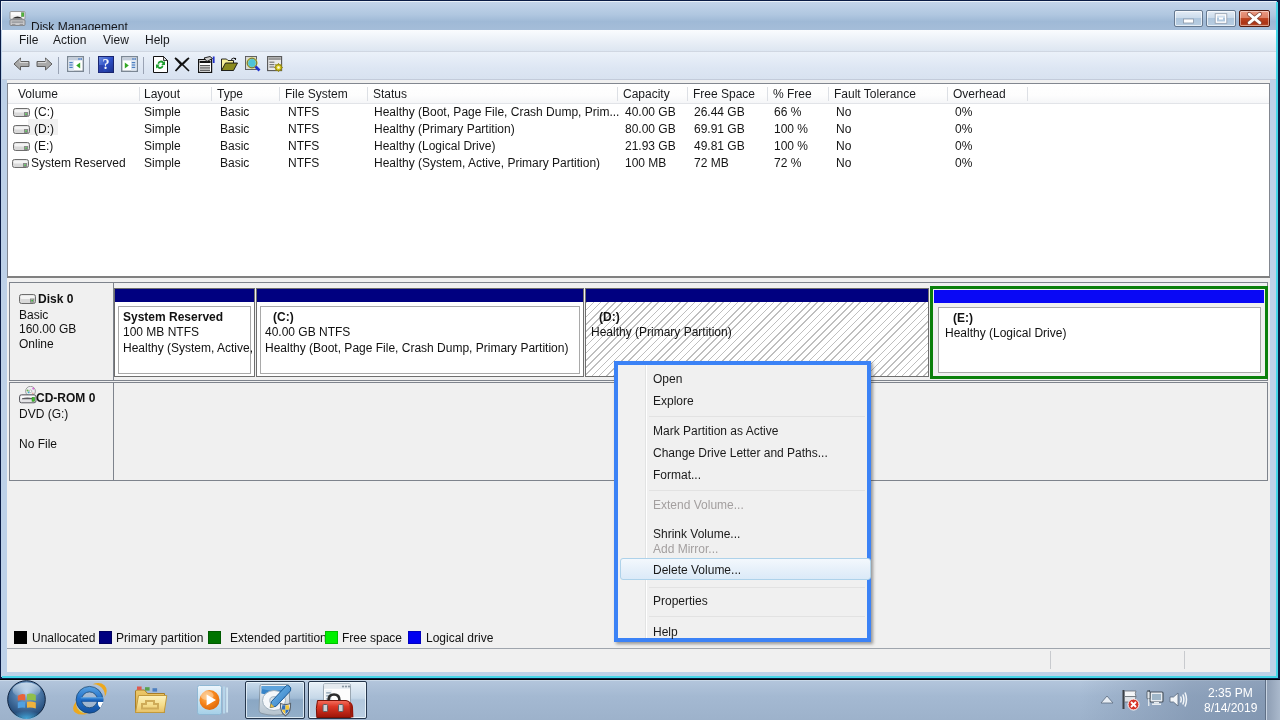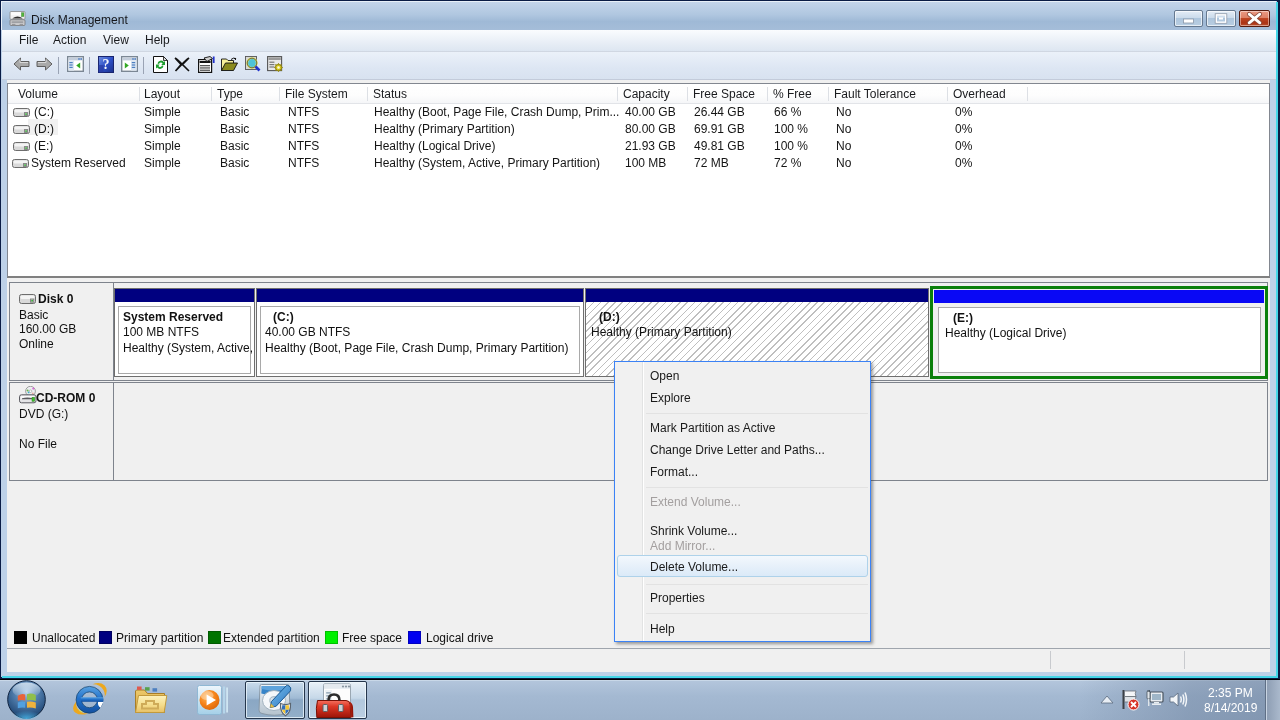--- a/index.html
+++ b/index.html
@@ -8,21 +8,21 @@
 .abs{position:absolute}
 .t12{font-size:12px;line-height:15px;white-space:nowrap}
 .t11{font-size:11px;white-space:nowrap}
 
 #frame{left:0;top:0;width:1280px;height:680px;background:#0a1c45}
 #frameinner{left:1px;top:1px;width:1276px;height:676px;background:#bdd1e8}
 #cyanR{left:1276px;top:2px;width:2px;height:676px;background:#45d6e8}
 #cyanB{left:2px;top:676px;width:1276px;height:2px;background:#45d6e8}
 
 #titlebar{left:2px;top:1px;width:1274px;height:29px;background:linear-gradient(#c3d5ea,#b0c7e0 45%,#9fb9d6 70%,#a5bdd9);border-top:1px solid #e8f0f8}
-#title{left:31px;top:13px;font-size:12px;color:#15161a}
+#title{left:31px;top:20px;font-size:12px;color:#15161a}
 
 .wbtn{top:10px;height:17px;border-radius:2px}
 #btnmin{left:1174px;width:29px;background:linear-gradient(#e4edf6,#cbdbeb 45%,#aec6dd 50%,#b9cee2);border:1px solid #65788f;box-shadow:inset 0 0 0 1px rgba(255,255,255,.65)}
 #btnmax{left:1206px;width:30px;background:linear-gradient(#e4edf6,#cbdbeb 45%,#aec6dd 50%,#b9cee2);border:1px solid #65788f;box-shadow:inset 0 0 0 1px rgba(255,255,255,.65)}
 #btncls{left:1239px;width:31px;background:linear-gradient(#eb9a84,#de8166 45%,#bf4523 50%,#aa3315 80%,#c25532);border:1px solid #551a0d;box-shadow:inset 0 0 0 1px rgba(255,255,255,.45)}
 
 #menubar{left:2px;top:30px;width:1274px;height:22px;background:linear-gradient(#fafcfe,#e8eef6 60%,#dde6f1);border-bottom:1px solid #d0d7e2}
 .mitem{top:3px;font-size:12px;color:#1a1b1e}
 
 #toolbar{left:2px;top:52px;width:1274px;height:28px;background:linear-gradient(#ebf1f9,#dde6f3 60%,#d8e2f0);border-bottom:1px solid #c3cbda}
@@ -45,21 +45,21 @@
 .pinner{position:absolute;left:3px;right:3px;top:17px;bottom:2px;border:1px solid #a9a9a9;padding:3px 0 0 4px}
 .pl1{font-weight:bold;padding-left:8px}
 .pl0{font-weight:bold;padding-left:0}
 .pline{font-size:12px;line-height:15.3px;white-space:nowrap}
 
 .lsq{top:631px;width:13px;height:13px;border:1px solid #333}
 .ltxt{top:631px;font-size:12px;color:#111}
 
 #statusbar{left:7px;top:648px;width:1263px;height:24px;background:#f0f0f0;border-top:1px solid #9fa5ad}
 
-#cmenu{left:614px;top:361px;width:257px;height:281px;background:#f0f0f0;border:1px solid #3b82f6;box-shadow:2px 2px 3px rgba(40,40,40,.45)}
+#cmenu{left:614px;top:361px;width:257px;height:281px;background:#f0f0f0;border:4px solid #3b82f6;box-shadow:2px 2px 3px rgba(40,40,40,.45)}
 #cgutter{position:absolute;left:0;top:0;bottom:0;width:28px;background:#f1f1f1;border-right:1px solid #e2e3e3;box-shadow:1px 0 0 #fff}
 .citem{position:absolute;left:35px;font-size:12px;color:#1a1a1a;white-space:nowrap}
 .cgray{color:#a39f9f}
 .csep{position:absolute;left:31px;right:2px;height:1px;background:#e2e2e2}
 #chl{position:absolute;left:2px;top:193px;width:251px;height:22px;border:1px solid #aed2ea;border-radius:3px;background:linear-gradient(#f3f8fd,#e8f1fa 45%,#dbeaf8)}
 
 #taskbar{left:0;top:680px;width:1280px;height:40px;background:linear-gradient(#b4c6dc,#a4b9d2 40%,#9db2cb)}
 #tbtop{left:0;top:680px;width:1280px;height:1px;background:#c9d8e8}
 #tbdark{left:0;top:679px;width:1280px;height:1px;background:#000}
 .tbbtn{top:681px;height:38px;border-radius:2px}
@@ -345,21 +345,21 @@
   </svg>
 <div class="abs t12" style="left:36px;top:391px;font-weight:bold">CD-ROM 0</div>
 <div class="abs t12" style="left:19px;top:407px">DVD (G:)</div>
 <div class="abs t12" style="left:19px;top:437px">No File</div>
 
 <div class="abs lsq" style="left:14px;background:#000;border-color:#000"></div>
 <div class="abs ltxt" style="left:32px">Unallocated</div>
 <div class="abs lsq" style="left:99px;background:#000080;border-color:#000060"></div>
 <div class="abs ltxt" style="left:116px">Primary partition</div>
 <div class="abs lsq" style="left:208px;background:#007300;border-color:#005a00"></div>
-<div class="abs ltxt" style="left:223px">Extended partition</div>
+<div class="abs ltxt" style="left:230px">Extended partition</div>
 <div class="abs lsq" style="left:325px;background:#00f000;border-color:#00c000"></div>
 <div class="abs ltxt" style="left:342px">Free space</div>
 <div class="abs lsq" style="left:408px;background:#0000f0;border-color:#0000c0"></div>
 <div class="abs ltxt" style="left:426px">Logical drive</div>
 <div class="abs" id="statusbar"></div>
 <div class="abs" style="left:1050px;top:651px;width:1px;height:18px;background:#c8cace"></div>
 <div class="abs" style="left:1184px;top:651px;width:1px;height:18px;background:#c8cace"></div>
 <div class="abs" id="cmenu">
   <div id="cgutter"></div>
   <div id="chl"></div>

